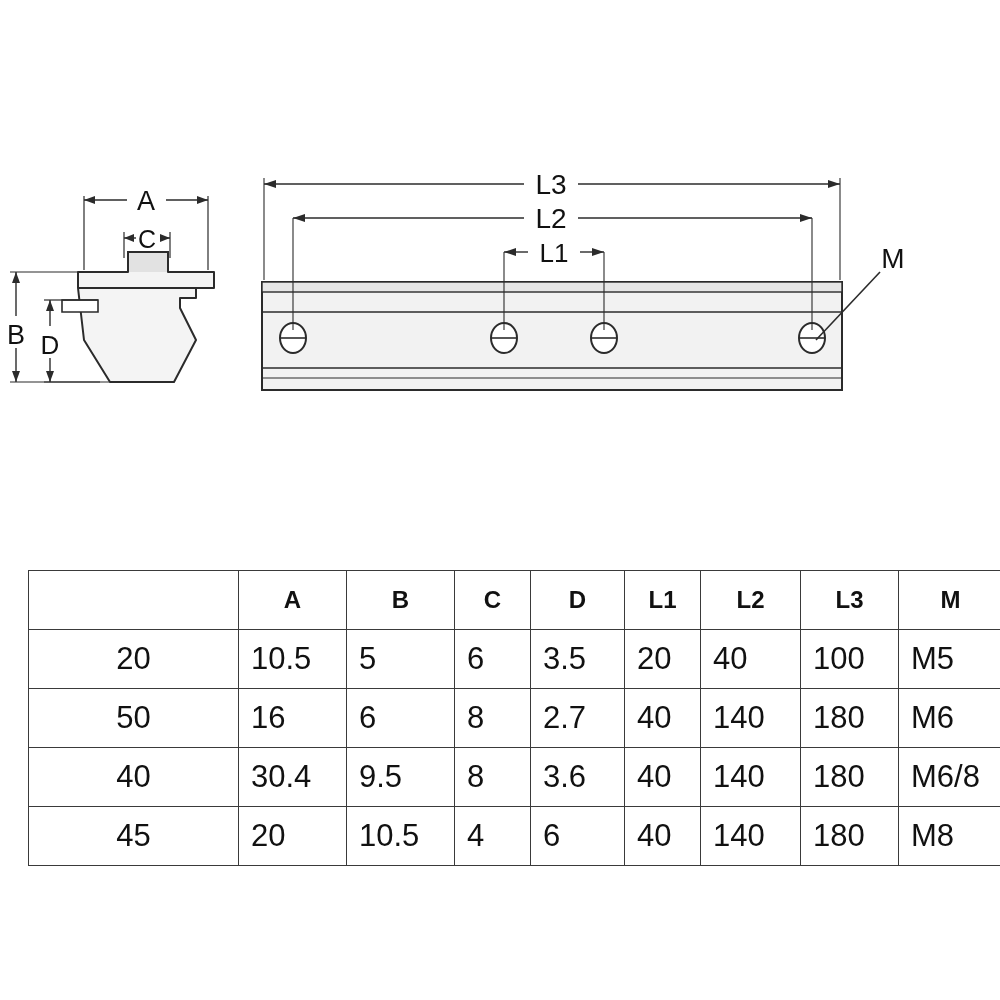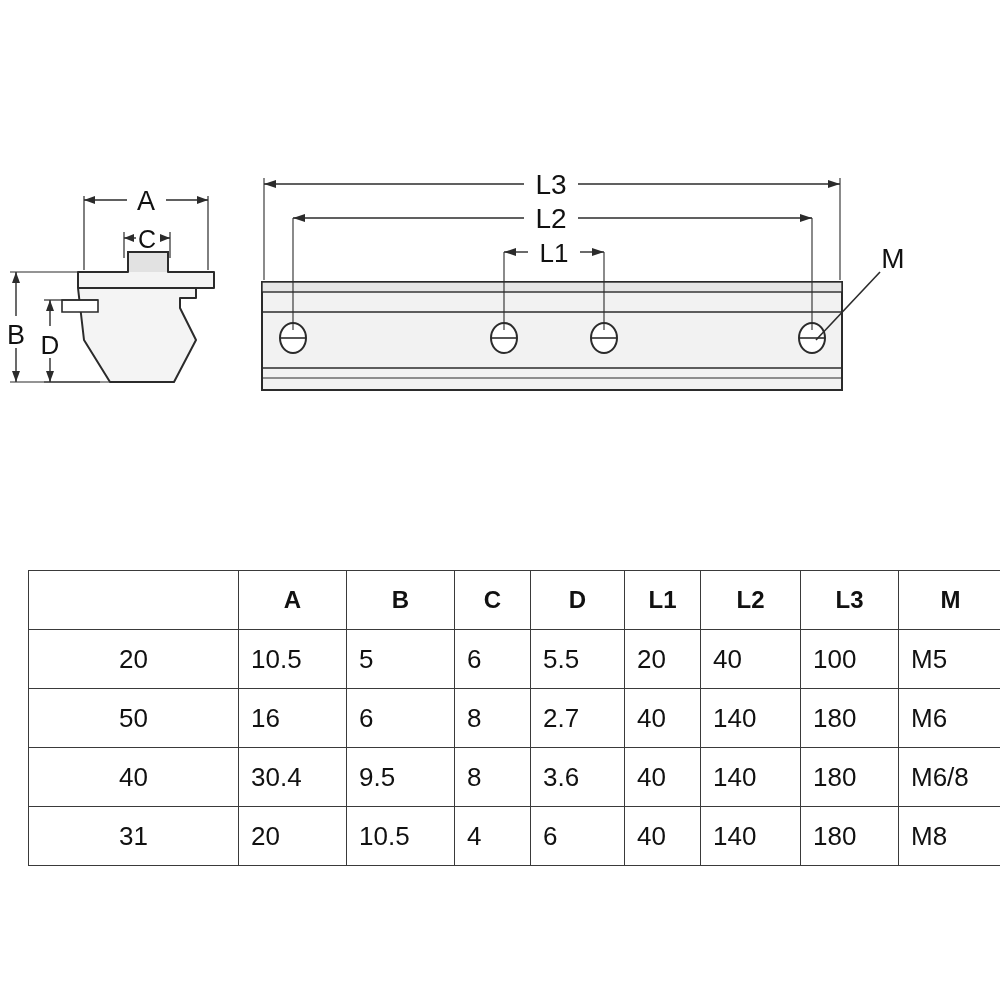--- a/index.html
+++ b/index.html
@@ -32,21 +32,21 @@
     position: absolute;
     left: 28px;
     top: 570px;
     width: 944px;
     border-collapse: collapse;
     table-layout: fixed;
   }
   .spec-table td, .spec-table th {
     border: 1px solid #3a3a3a;
     height: 58px;
-    font-size: 26px;
+    font-size: 31px;
     font-weight: normal;
     font-family: "Liberation Sans", sans-serif;
     padding: 0 12px;
     color: #111;
     background: #fff;
   }
   .spec-table thead th {
     text-align: center;
     font-weight: bold;
     font-size: 24px;
@@ -220,21 +220,21 @@
         <th>L3</th>
         <th>M</th>
       </tr>
     </thead>
     <tbody>
       <tr>
         <td class="size-cell">20</td>
         <td class="val-cell">10.5</td>
         <td class="val-cell">5</td>
         <td class="val-cell">6</td>
-        <td class="val-cell">5.5</td>
+        <td class="val-cell">3.5</td>
         <td class="val-cell">20</td>
         <td class="val-cell">40</td>
         <td class="val-cell">100</td>
         <td class="val-cell">M5</td>
       </tr>
       <tr>
         <td class="size-cell">50</td>
         <td class="val-cell">16</td>
         <td class="val-cell">6</td>
         <td class="val-cell">8</td>
@@ -249,21 +249,21 @@
         <td class="val-cell">30.4</td>
         <td class="val-cell">9.5</td>
         <td class="val-cell">8</td>
         <td class="val-cell">3.6</td>
         <td class="val-cell">40</td>
         <td class="val-cell">140</td>
         <td class="val-cell">180</td>
         <td class="val-cell">M6/8</td>
       </tr>
       <tr>
-        <td class="size-cell">31</td>
+        <td class="size-cell">45</td>
         <td class="val-cell">20</td>
         <td class="val-cell">10.5</td>
         <td class="val-cell">4</td>
         <td class="val-cell">6</td>
         <td class="val-cell">40</td>
         <td class="val-cell">140</td>
         <td class="val-cell">180</td>
         <td class="val-cell">M8</td>
       </tr>
     </tbody>

